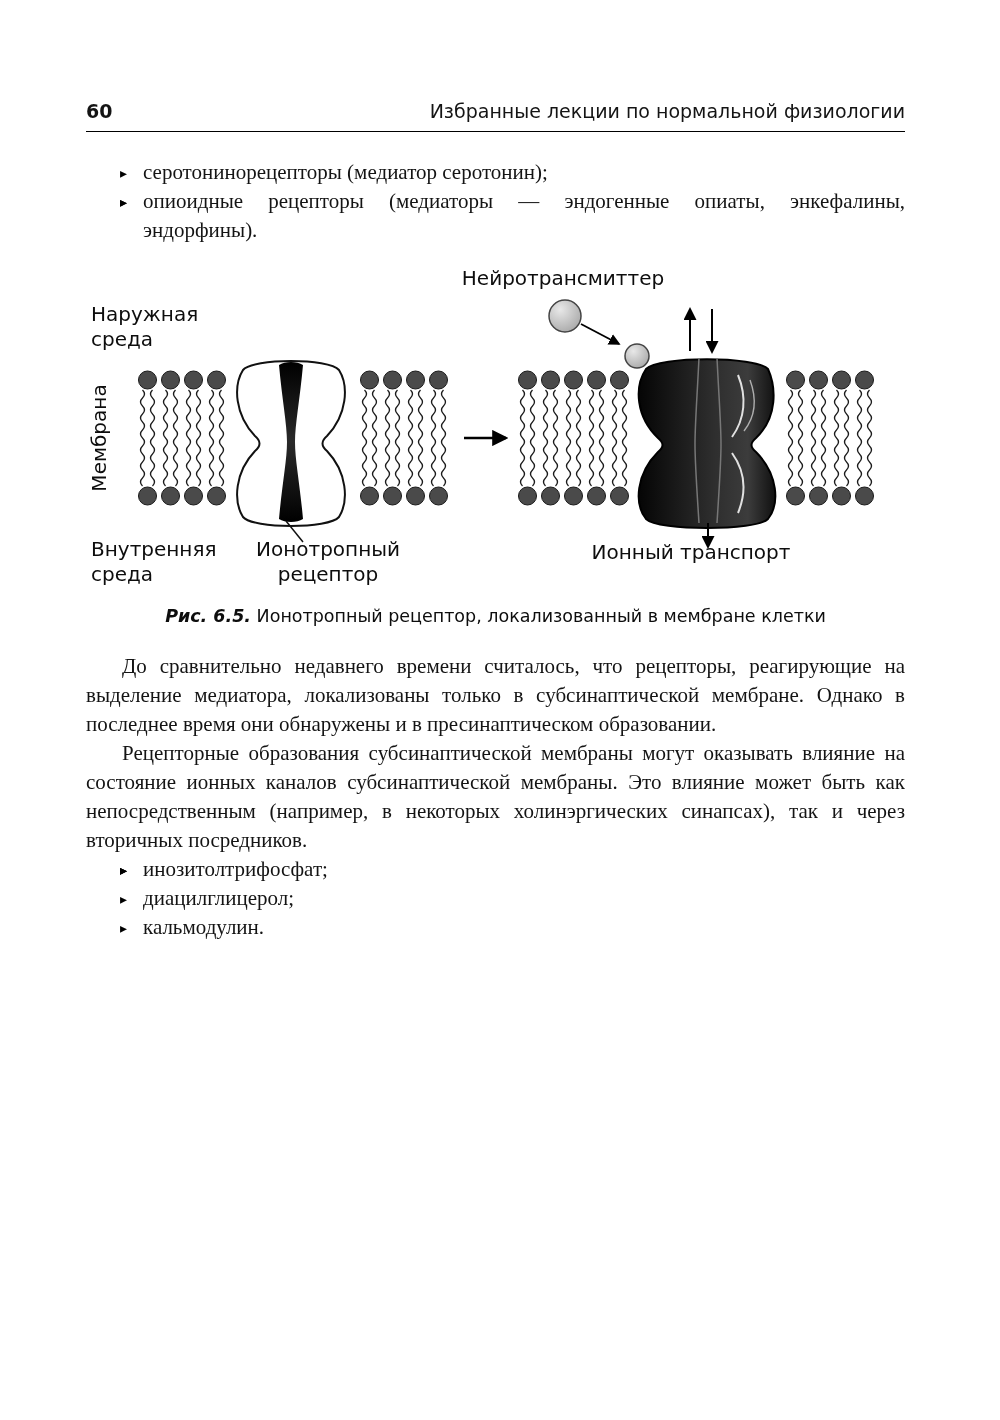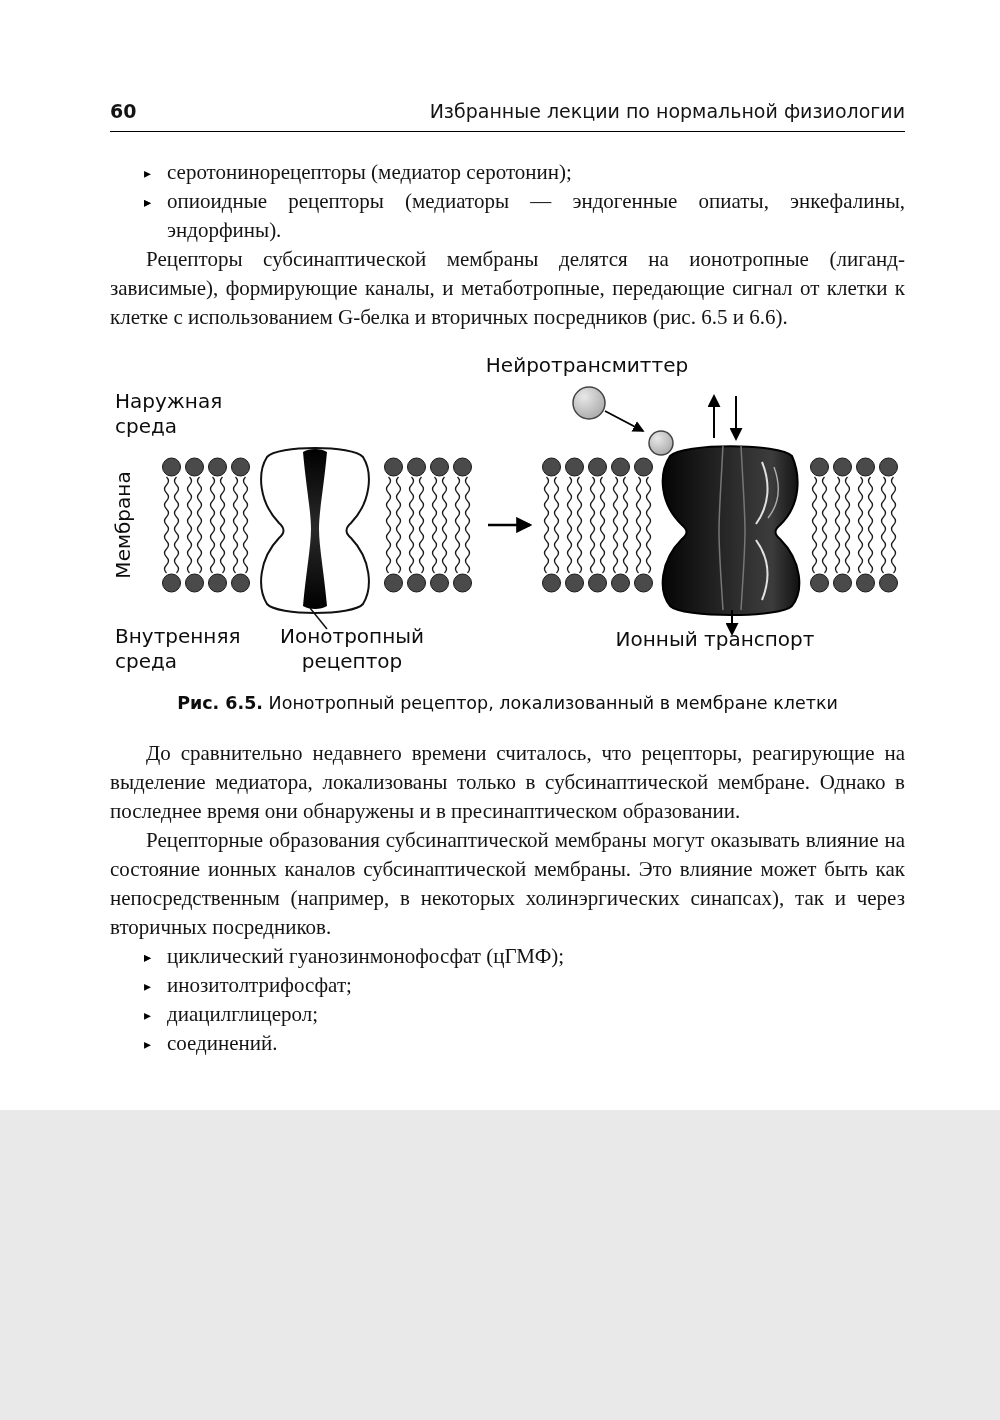--- a/index.html
+++ b/index.html
@@ -1,21 +1,21 @@
 <!DOCTYPE html>
 <html lang="ru"><head>
 <meta charset="utf-8">
 <style>
   html,body{margin:0;padding:0;background:#e9e9e9;}
   .page{
     position:relative;
-    width:1000px;height:1110px;
+    width:1000px;height:1420px;
     background:#ffffff;
     box-sizing:border-box;
-    padding:100px 95px 0 110px;
+    padding:100px 95px 0 86px;
     font-family:"Liberation Serif", serif;
     color:#141414;
   }
   
   .hdr{
     display:flex;justify-content:space-between;align-items:baseline;
     border-bottom:1.5px solid #000;
     padding-bottom:9px;
     font-family:"DejaVu Sans", sans-serif;
     font-size:19px;
@@ -52,21 +52,21 @@
     font-family:"DejaVu Sans", sans-serif;
     font-size:20px;fill:#0d0d0d;
   }
   .figcap{
     margin-top:12px;
     text-align:center;
     font-family:"DejaVu Sans", sans-serif;
     font-size:17.5px;
     color:#0d0d0d;
   }
-  .figcap b{font-weight:700;}
+  .figcap b{font-weight:700;font-style:italic;}
 </style>
 </head>
 <body>
 
 <div class="page">
 
   <header class="hdr">
     <span class="pnum">60</span>
     <span class="rtitle">Избранные лекции по нормальной физиологии</span>
   </header>
@@ -78,21 +78,20 @@
     </li>
     <li class="bitem">
       <span class="bmark">▸</span>
     </li>
     <li class="bitem">
       <span class="bmark">▸</span>
       <span>опиоидные рецепторы (медиаторы — эндогенные опиаты, энкефалины, эндорфины).</span>
     </li>
   </ul>
 
-  <p class="para">Рецепторы субсинаптической мембраны делятся на ионотропные (лиганд-зависимые), формирующие каналы, и метаботропные, передающие сигнал от клетки к клетке с использованием G-белка и вторичных посредников (рис. 6.5 и 6.6).</p>
 
   <figure class="fig">
     <svg class="fig-svg" viewBox="0 0 795 335" width="795" height="335">
       <defs>
         <pattern id="lipid" width="23" height="136" patternUnits="userSpaceOnUse">
           <path d="M6.5,20 q4,4 0,8 t0,8 t0,8 t0,8 t0,8 t0,8 t0,8 t0,8 t0,8 t0,8 t0,8 t0,8" fill="none" stroke="#1b1b1b" stroke-width="1.3"></path>
           <path d="M16.5,20 q-4,4 0,8 t0,8 t0,8 t0,8 t0,8 t0,8 t0,8 t0,8 t0,8 t0,8 t0,8 t0,8" fill="none" stroke="#1b1b1b" stroke-width="1.3"></path>
           <circle cx="11.5" cy="10" r="9" fill="#4a4a4a" stroke="#161616" stroke-width="1"></circle>
           <circle cx="11.5" cy="126" r="9" fill="#4a4a4a" stroke="#161616" stroke-width="1"></circle>
         </pattern>
@@ -178,29 +177,28 @@
 
   <p class="para after-fig">До сравнительно недавнего времени считалось, что рецепторы, реагирующие на выделение медиатора, локализованы только в субсинаптической мембране. Однако в последнее время они обнаружены и в пресинаптическом образовании.</p>
   <p class="para">Рецепторные образования субсинаптической мембраны могут оказывать влияние на состояние ионных каналов субсинаптической мембраны. Это влияние может быть как непосредственным (например, в некоторых холинэргических синапсах), так и через вторичных посредников.</p>
 
   <ul class="blist">
     <li class="bitem">
       <span class="bmark">▸</span>
     </li>
     <li class="bitem">
       <span class="bmark">▸</span>
-      <span>циклический гуанозинмонофосфат (цГМФ);</span>
     </li>
     <li class="bitem">
       <span class="bmark">▸</span>
       <span>инозитолтрифосфат;</span>
     </li>
     <li class="bitem">
       <span class="bmark">▸</span>
       <span>диацилглицерол;</span>
     </li>
     <li class="bitem">
       <span class="bmark">▸</span>
-      <span>соединений.</span>
+      <span>кальмодулин.</span>
     </li>
   </ul>
 
 </div>
 
 </body></html>

